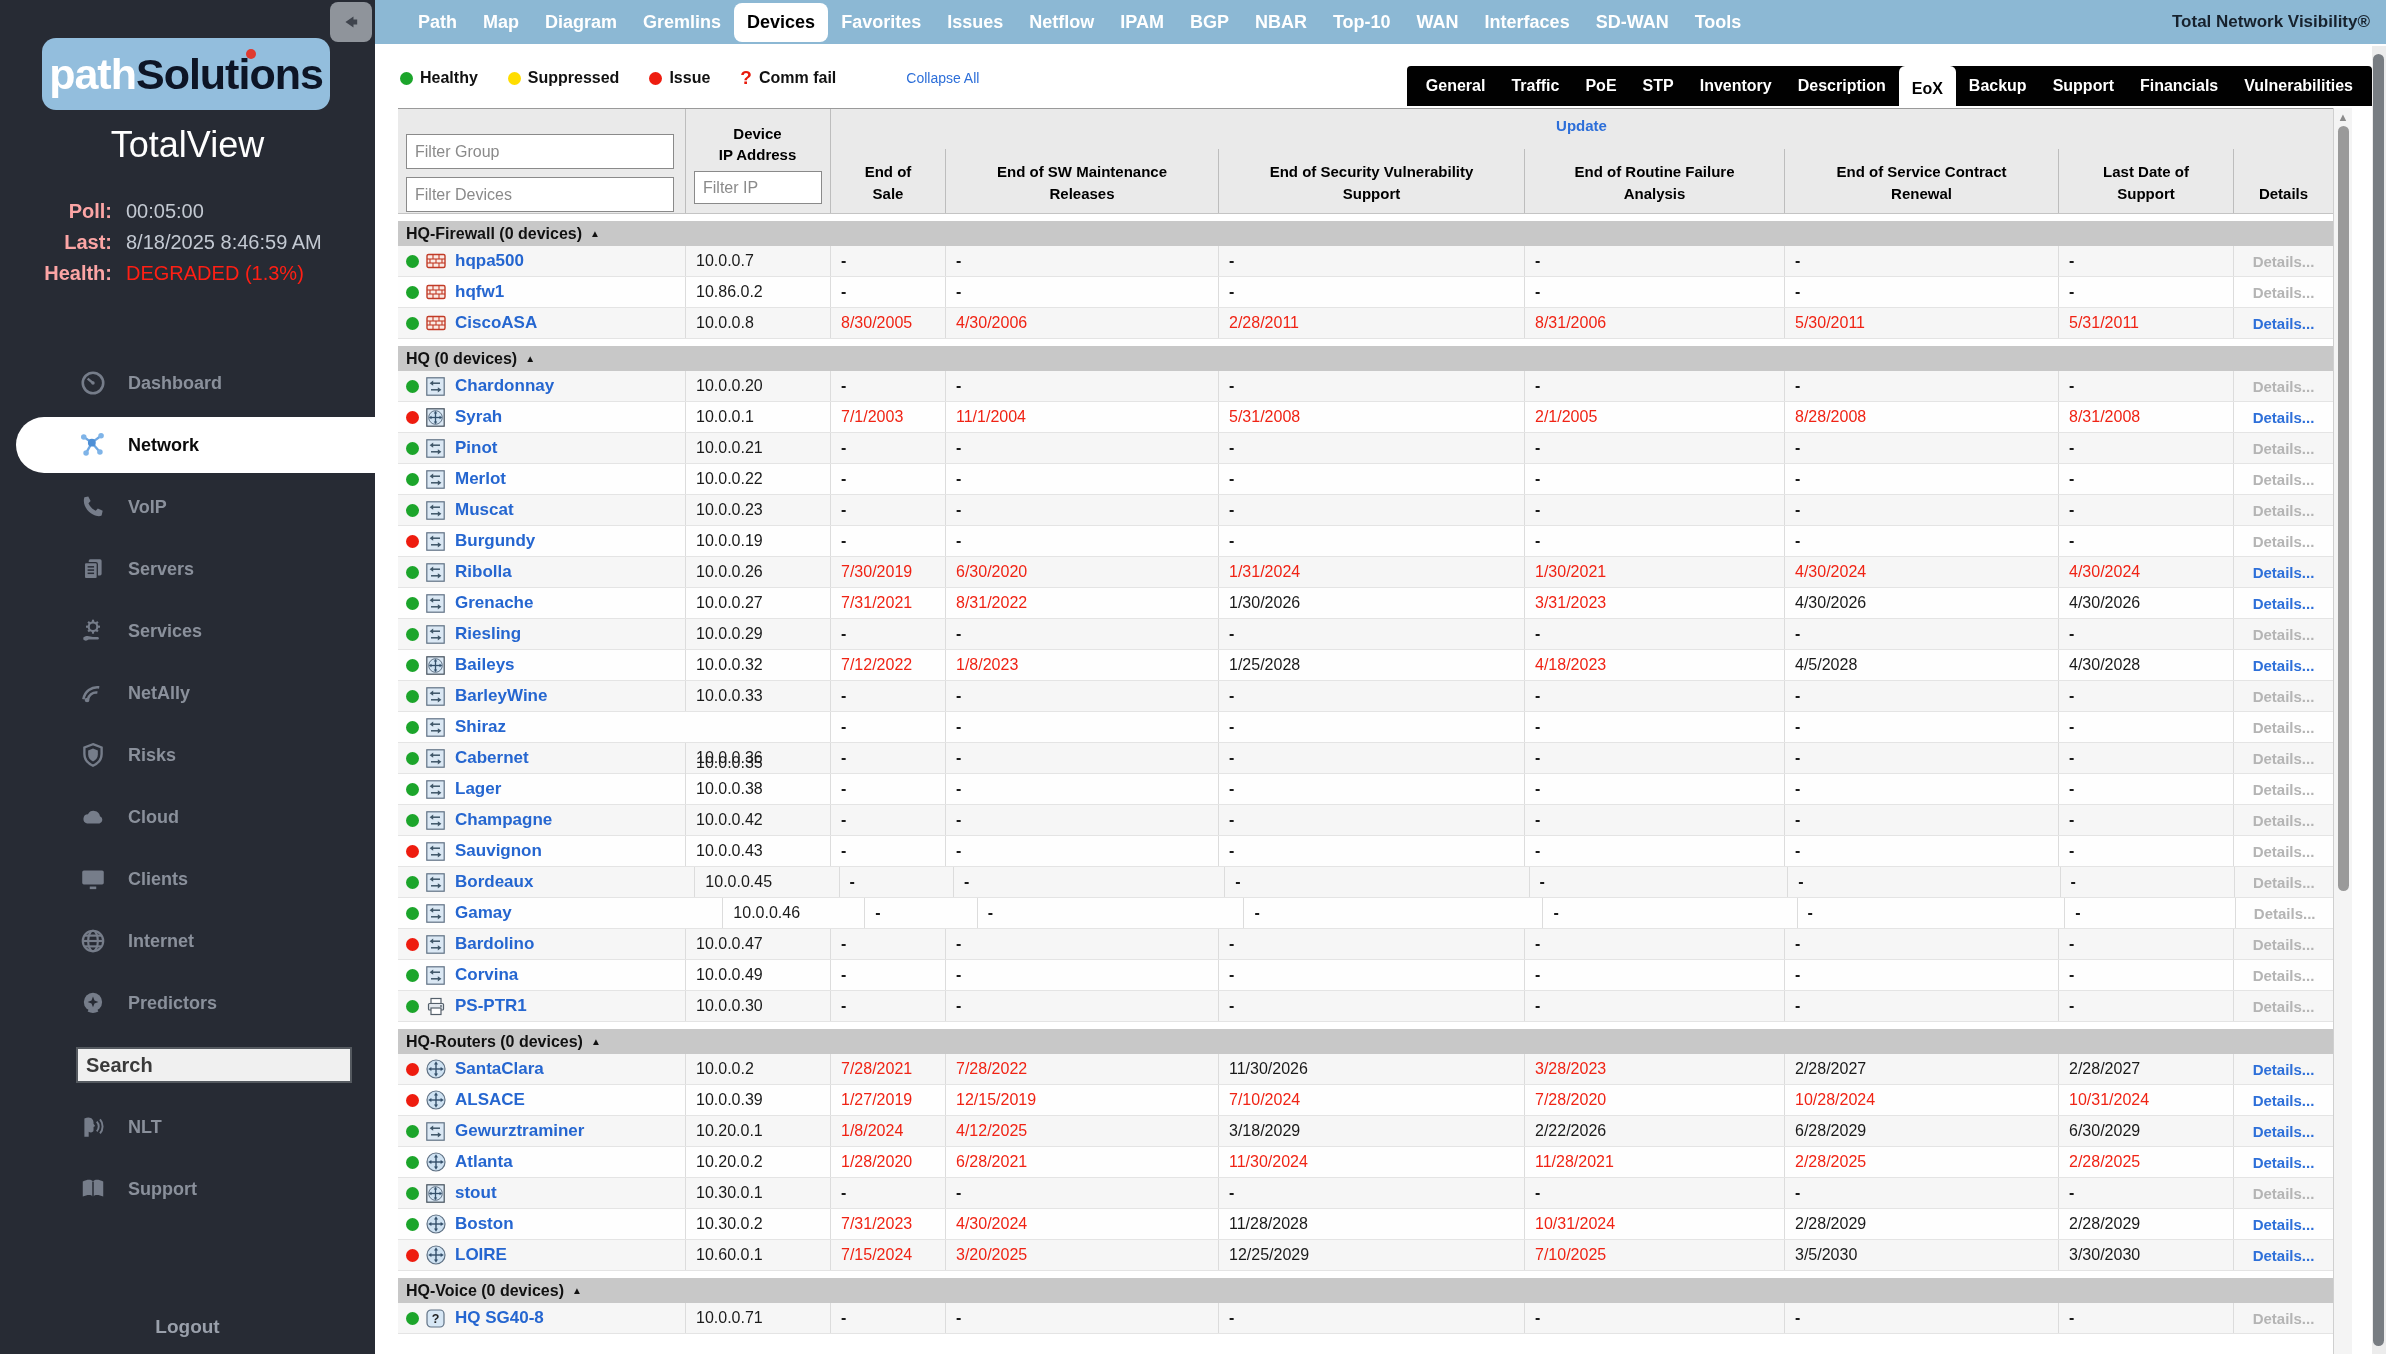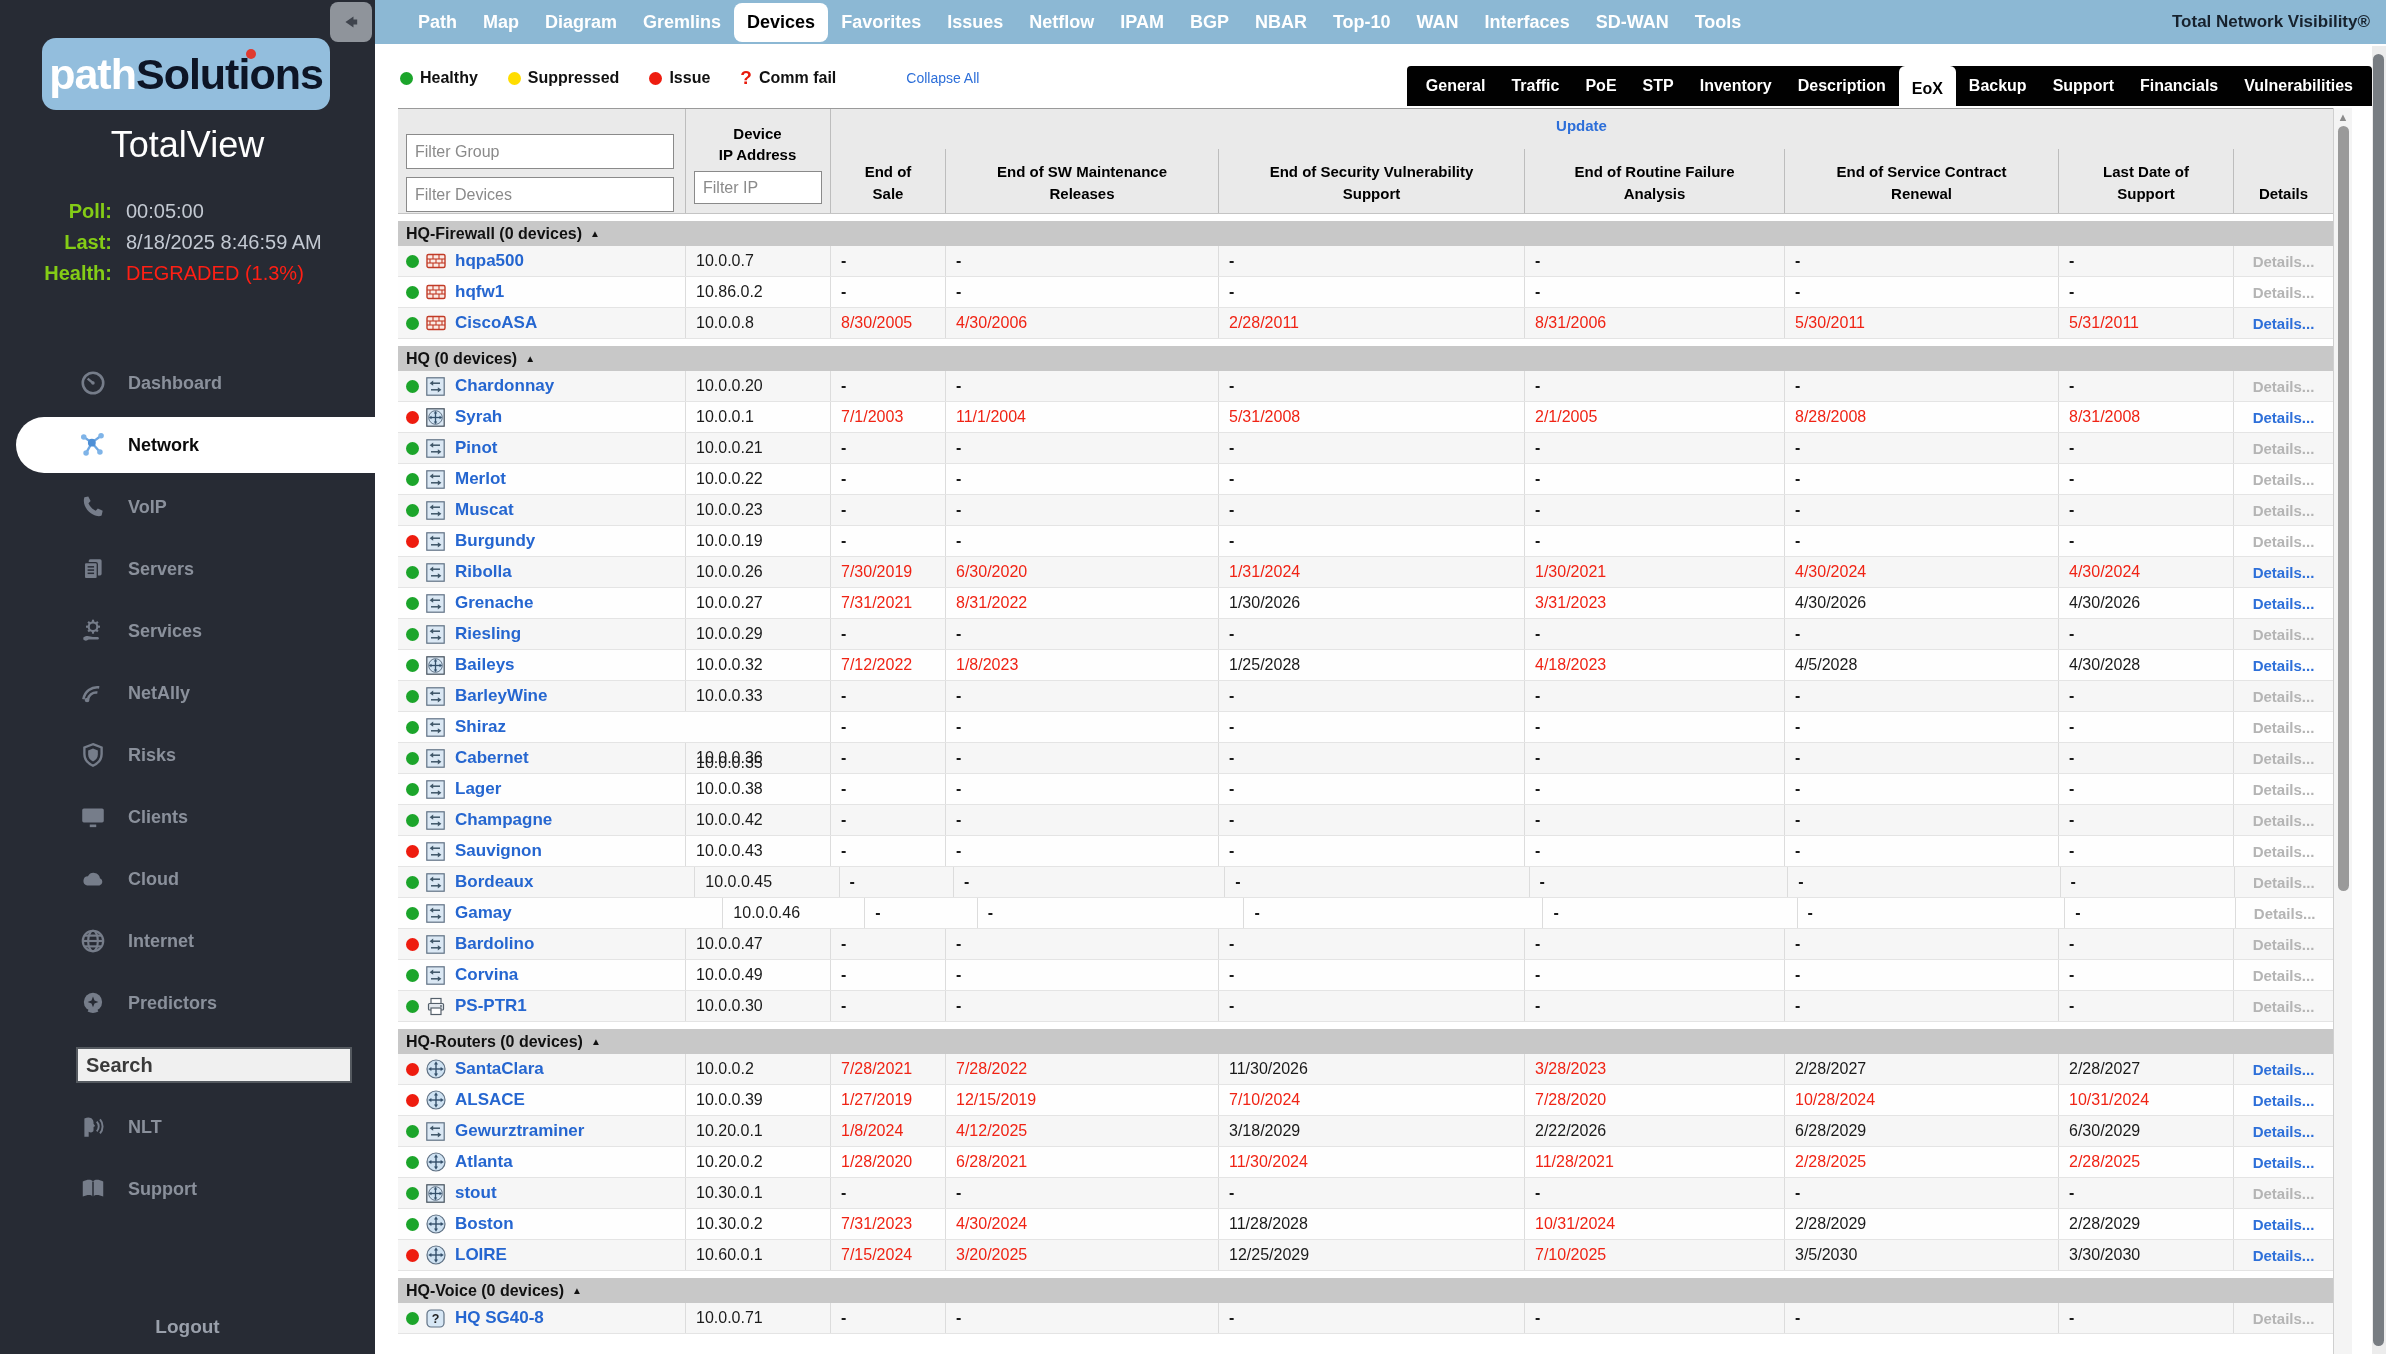--- a/index.html
+++ b/index.html
@@ -15,21 +15,21 @@
     border-radius:14px; display:flex; align-items:center; justify-content:center;
     font-size:43px; font-weight:bold; letter-spacing:-1px; }
   #logo .p1 { color:#ffffff; }
   #logo .p2 { color:#0d1526; }
   #logo .reddot { position:absolute; left:204px; top:11px; width:10px; height:10px;
     border-radius:50%; background:#e03a2f; }
   #product { position:absolute; left:0; top:124px; width:375px; text-align:center;
     color:#ffffff; font-size:36px; }
   #stats { position:absolute; left:0; top:196px; width:375px; font-size:20px; }
   .stat-row { display:flex; line-height:31px; }
-  .stat-label { width:112px; text-align:right; color:#84cc16; font-weight:bold; }
+  .stat-label { width:112px; text-align:right; color:#fca5a5; font-weight:bold; }
   .stat-value { margin-left:14px; color:#c3c9d2; }
   .stat-value.red { color:#ff1f14; }
   #nav { position:absolute; left:0; top:352px; width:375px; }
   .nav-item { position:relative; height:62px; display:flex; align-items:center; cursor:pointer; }
   .nav-item .nicon { position:absolute; left:78px; width:30px; height:30px; display:flex;
     align-items:center; justify-content:center; }
   .nav-item .nlabel { position:absolute; left:128px; font-size:18px; font-weight:bold; color:#8a909b; }
   .nav-item.active::before { content:""; position:absolute; left:16px; right:0; top:3px; bottom:3px;
     background:#ffffff; border-radius:29px 0 0 29px; }
   .nav-item.active .nlabel { color:#0a0a0a; z-index:1; }
@@ -232,33 +232,33 @@
             <svg width="28" height="28" viewBox="0 0 26 26">
               <path d="M13 3 L21 6 L21 12 C21 17.5 17.5 20.8 13 23 C8.5 20.8 5 17.5 5 12 L5 6 Z" fill="none" stroke="#767d8a" stroke-width="2.2"></path>
               <path d="M13 7 L17.5 8.8 L17.5 12.5 C17.5 15.5 15.6 17.6 13 19 C10.4 17.6 8.5 15.5 8.5 12.5 L8.5 8.8 Z" fill="#767d8a"></path>
             </svg>
           </span>
           <span class="nlabel">Risks</span>
         </div>
         <div class="nav-item">
           <span class="nicon">
             <svg width="28" height="28" viewBox="0 0 26 26">
+              <path d="M7.5 19 A4.3 4.3 0 0 1 8.3 10.5 A6 6 0 0 1 19.5 12.2 A3.6 3.6 0 0 1 19 19 Z" fill="#767d8a"></path>
+            </svg>
+          </span>
+          <span class="nlabel">Cloud</span>
+        </div>
+        <div class="nav-item">
+          <span class="nicon">
+            <svg width="28" height="28" viewBox="0 0 26 26">
               <rect x="3" y="5" width="20" height="13" rx="1.5" fill="#767d8a"></rect>
               <rect x="10" y="20" width="6" height="2.4" fill="#767d8a"></rect>
             </svg>
           </span>
           <span class="nlabel">Clients</span>
-        </div>
-        <div class="nav-item">
-          <span class="nicon">
-            <svg width="28" height="28" viewBox="0 0 26 26">
-              <path d="M7.5 19 A4.3 4.3 0 0 1 8.3 10.5 A6 6 0 0 1 19.5 12.2 A3.6 3.6 0 0 1 19 19 Z" fill="#767d8a"></path>
-            </svg>
-          </span>
-          <span class="nlabel">Cloud</span>
         </div>
         <div class="nav-item">
           <span class="nicon">
             <svg width="28" height="28" viewBox="0 0 26 26">
               <g fill="none" stroke="#767d8a" stroke-width="2">
                 <circle cx="13" cy="13" r="9.5"></circle>
                 <ellipse cx="13" cy="13" rx="4.5" ry="9.5"></ellipse>
                 <line x1="3.5" y1="13" x2="22.5" y2="13"></line>
                 <line x1="5" y1="8" x2="21" y2="8"></line>
                 <line x1="5" y1="18" x2="21" y2="18"></line>

